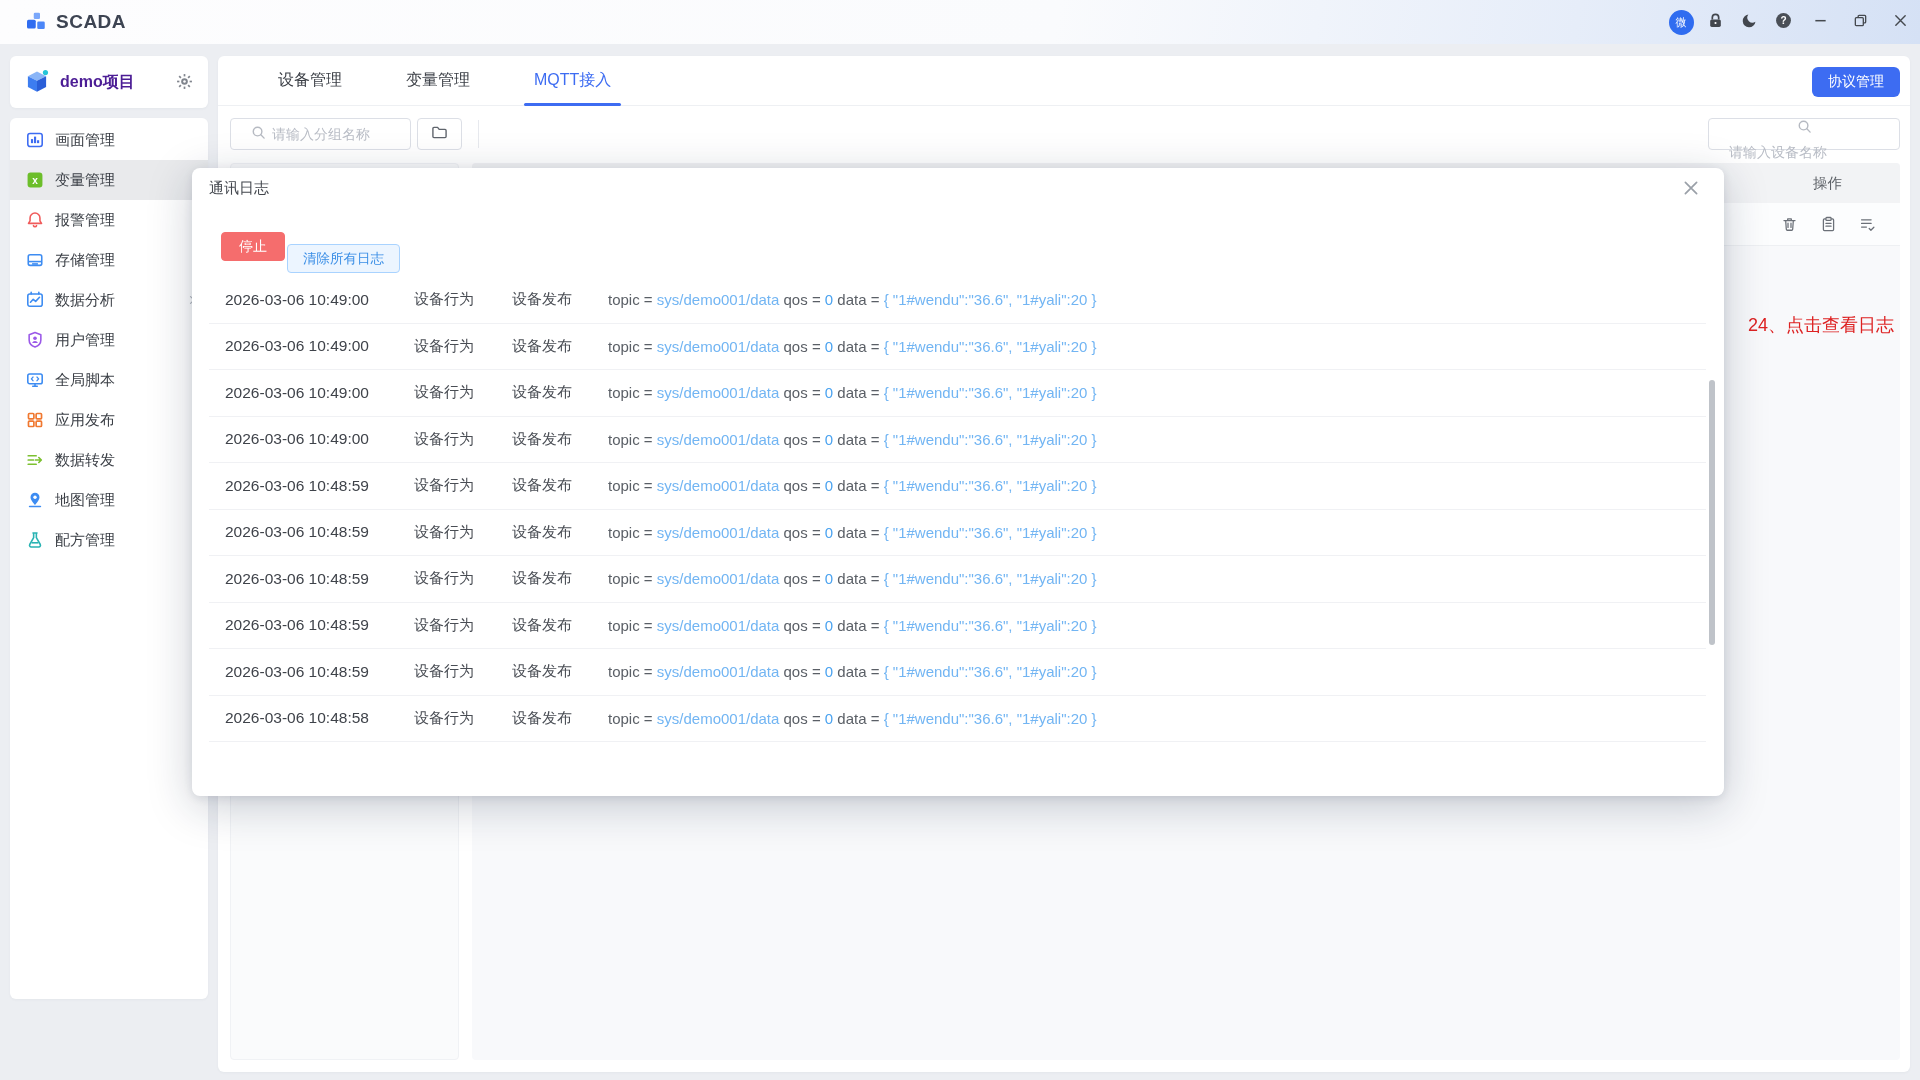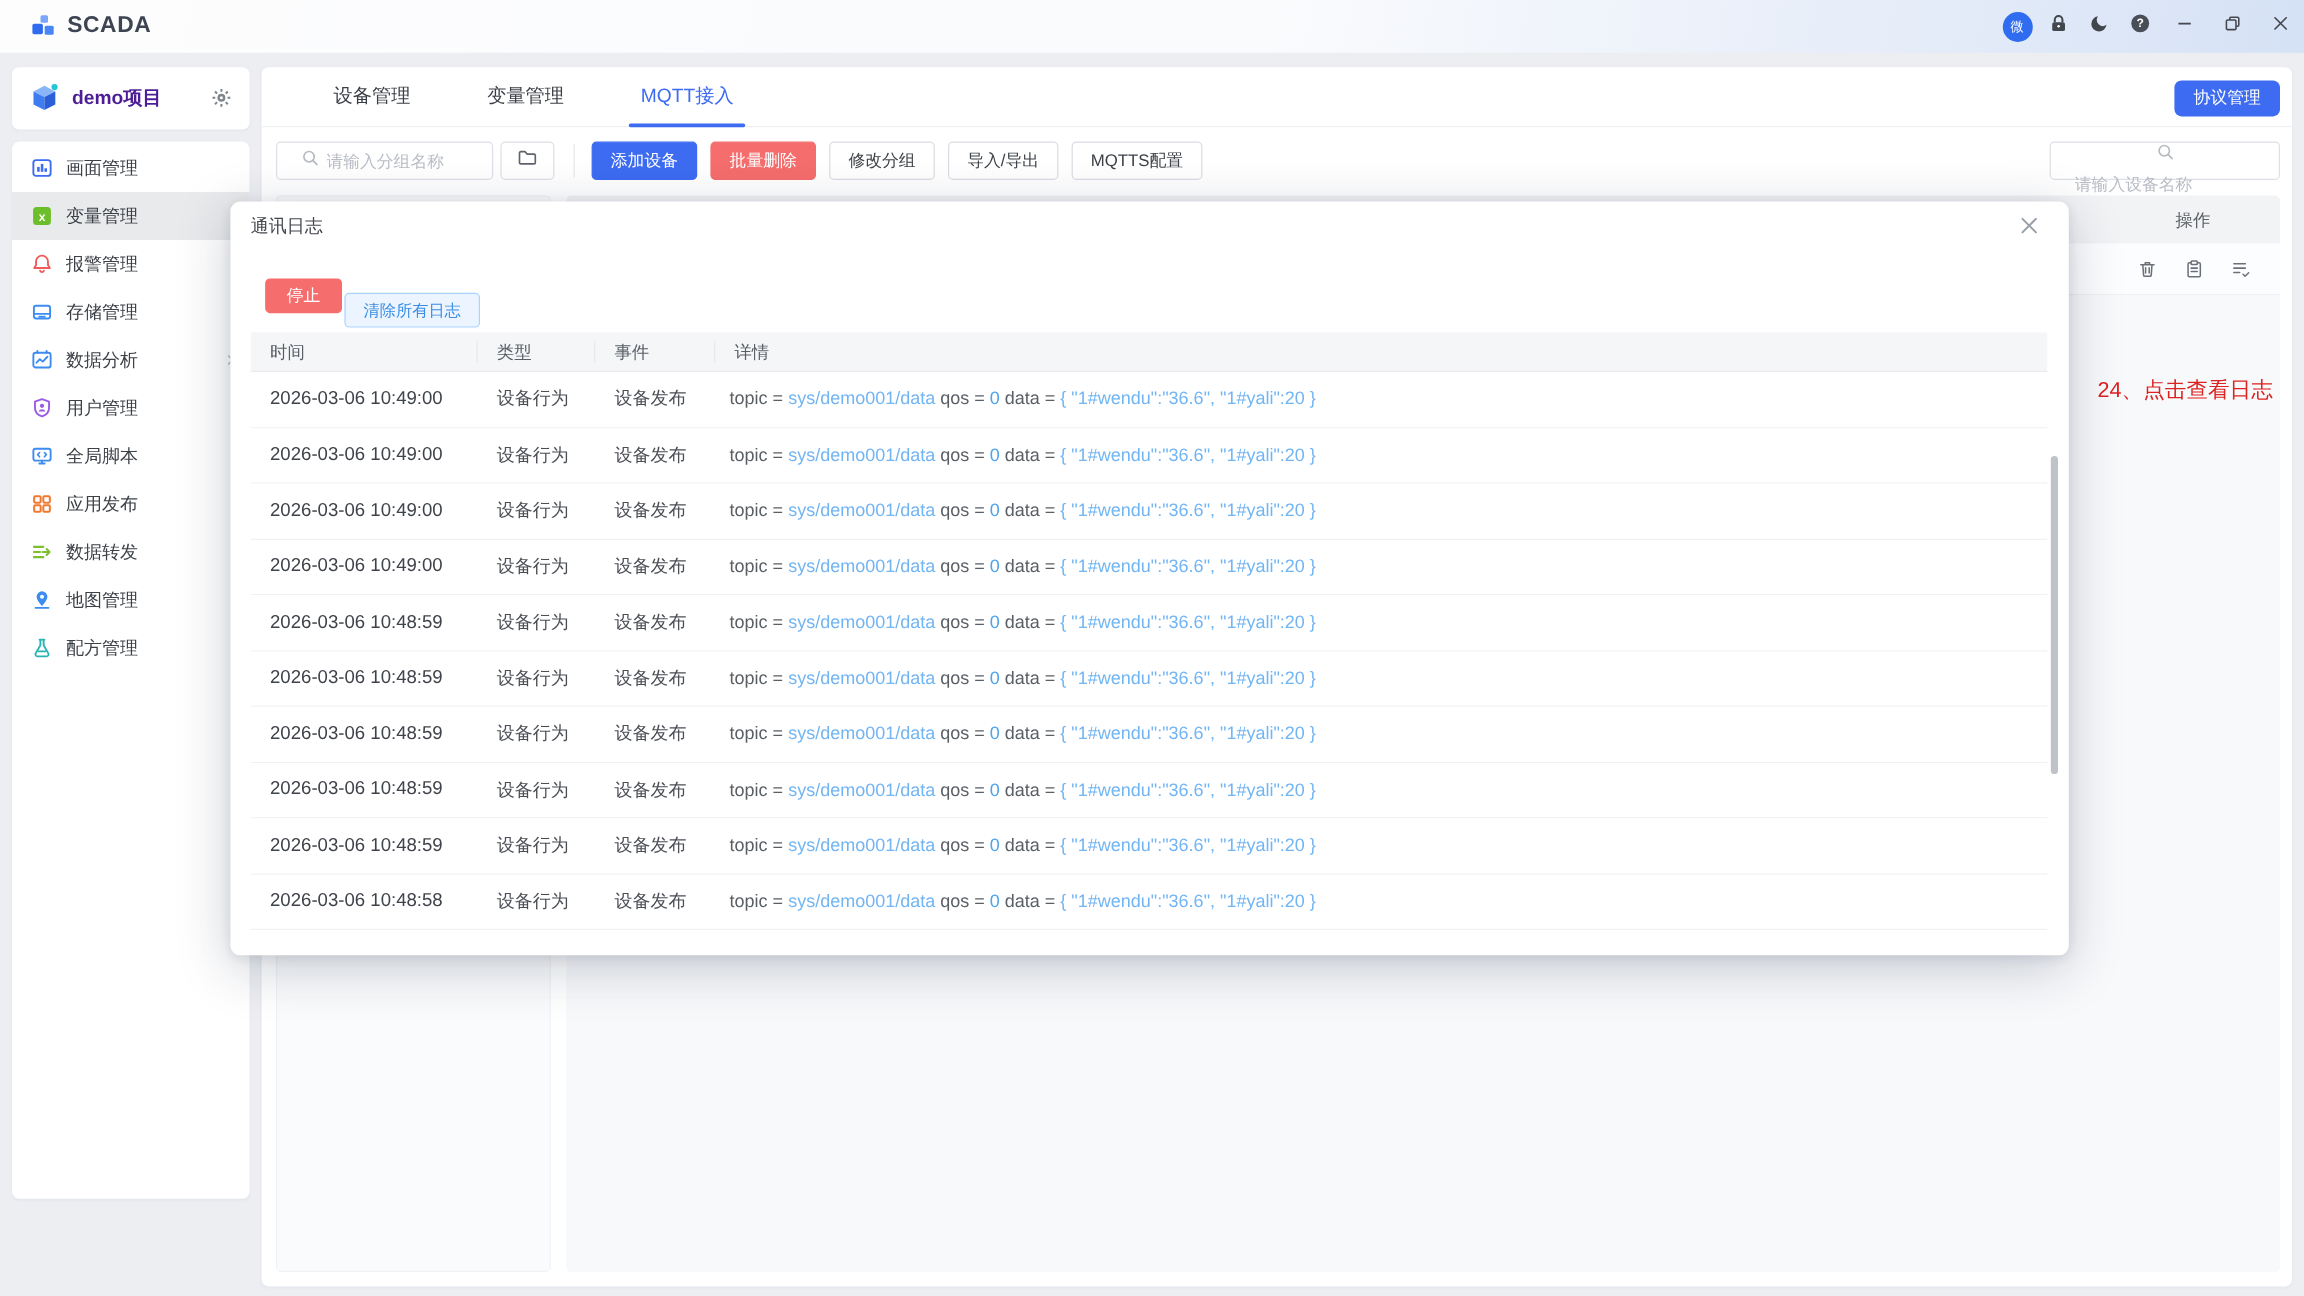--- a/index.html
+++ b/index.html
@@ -323,27 +323,20 @@
               <path d="M10.5 10.5L14 14" stroke="#b6bac2" stroke-width="1.5" stroke-linecap="round"></path>
             </svg></span>
         <input placeholder="请输入分组名称" style="">
       </div>
       <div class="sq-btn">
         <span><svg width="17" height="17" viewBox="0 0 16 16">
               <path d="M1.8 4.2a1 1 0 0 1 1-1h3.4l1.5 1.9h5.5a1 1 0 0 1 1 1v5.7a1 1 0 0 1-1 1H2.8a1 1 0 0 1-1-1z" stroke="#5f646c" stroke-width="1.3" stroke-linecap="round" stroke-linejoin="round" fill="none"></path>
             </svg></span>
       </div>
       <div class="tool-sep"></div>
-      <span id="toolBtns" style="display:flex;align-items:center;">
-          <button class="btn primary">添加设备</button>
-          <button class="btn danger">批量删除</button>
-          <button class="btn ">修改分组</button>
-          <button class="btn ">导入/导出</button>
-          <button class="btn ">MQTTS配置</button>
-        </span>
       <div class="inp dev-search">
         <span><svg width="15" height="15" viewBox="0 0 16 16">
               <circle cx="7" cy="7" r="4.6" stroke="#b6bac2" stroke-width="1.5" fill="none"></circle>
               <path d="M10.5 10.5L14 14" stroke="#b6bac2" stroke-width="1.5" stroke-linecap="round"></path>
             </svg></span>
         <input placeholder="请输入设备名称" style="">
       </div>
     </div>
 
     <div class="group-panel"></div>
@@ -385,26 +378,20 @@
     <div class="modal-title">通讯日志</div>
     <div class="modal-close">
       <span><svg width="18" height="18" viewBox="0 0 16 16">
             <path d="M3 3l10 10M13 3L3 13" stroke="#9aa0a8" stroke-width="1.5" stroke-linecap="round" stroke-linejoin="round" fill="none"></path>
           </svg></span>
     </div>
     <button class="m-stop">停止</button>
     <button class="m-clear">清除所有日志</button>
 
     <div class="ltable">
-      <div class="thead" id="logHead">
-          <div class="th c1">时间</div>
-          <div class="th c2">类型</div>
-          <div class="th c3">事件</div>
-          <div class="th c4">详情</div>
-        </div>
       <div id="logBody">
           <div class="trow">
             <div class="td time c1">2026-03-06 10:49:00</div>
             <div class="td c2">设备行为</div>
             <div class="td c3">设备发布</div>
             <div class="td detail c4"><span class="seg-plain">topic = </span><span class="seg-link">sys/demo001/data</span><span class="seg-plain"> qos = </span><span class="seg-num">0</span><span class="seg-plain"> data = </span><span class="seg-link">{ "1#wendu":"36.6", "1#yali":20 }</span></div>
           </div>
           <div class="trow">
             <div class="td time c1">2026-03-06 10:49:00</div>
             <div class="td c2">设备行为</div>

